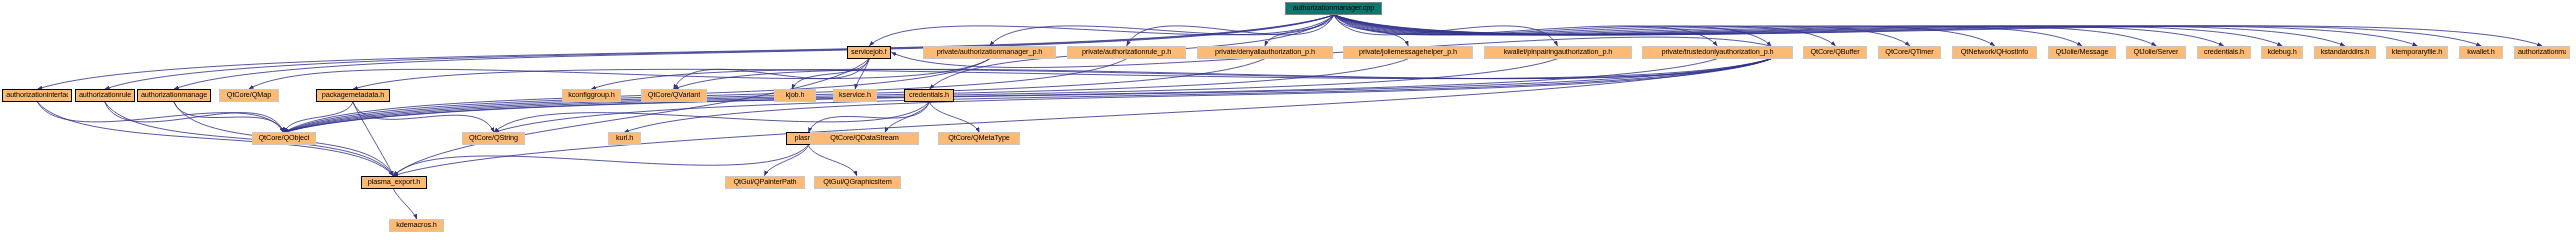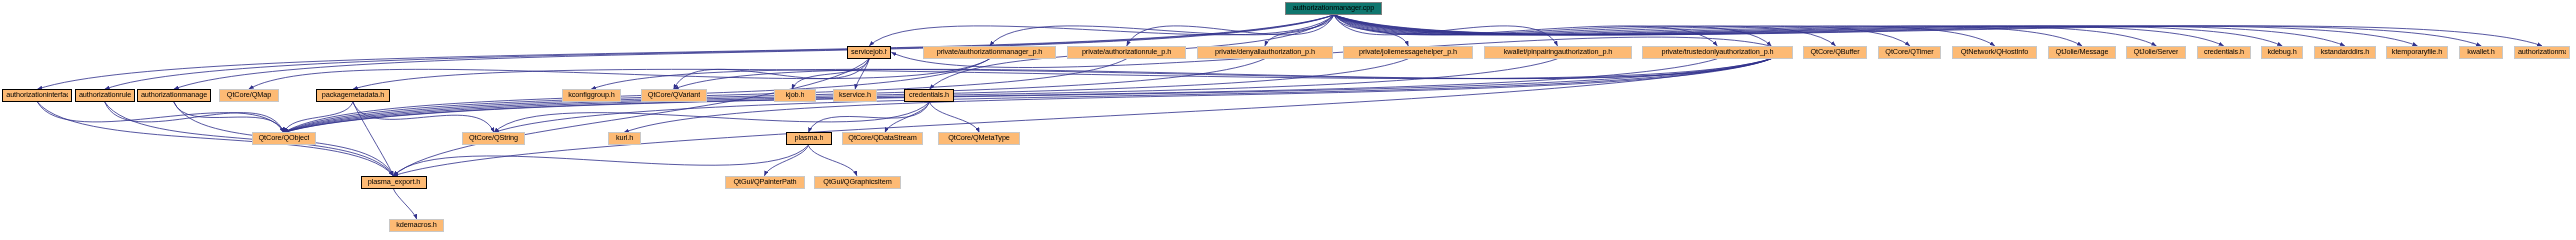--- a/index.html
+++ b/index.html
@@ -222,21 +222,21 @@
       </div>
       <div class="node" style="left: 462px; top: 132px; width: 63px;">
         <span class="label">QtCore/QString</span>
       </div>
       <div class="node" style="left: 608px; top: 132px; width: 33px;">
         <span class="label">kurl.h</span>
       </div>
       <div class="node bold" style="left: 786px; top: 132px; width: 46px;">
         <span class="label">plasma.h</span>
       </div>
-      <div class="node" style="left: 842px; top: 132px; width: 81px;">
+      <div class="node" style="left: 810px; top: 132px; width: 109px;">
         <span class="label">QtCore/QDataStream</span>
       </div>
       <div class="node" style="left: 938px; top: 132px; width: 82px;">
         <span class="label">QtCore/QMetaType</span>
       </div>
       <div class="node bold" style="left: 361px; top: 176px; width: 66px; text-align: right;">
         <span class="label">plasma_export.h</span>
       </div>
       <div class="node" style="left: 725px; top: 176px; width: 80px;">
         <span class="label">QtGui/QPainterPath</span>

